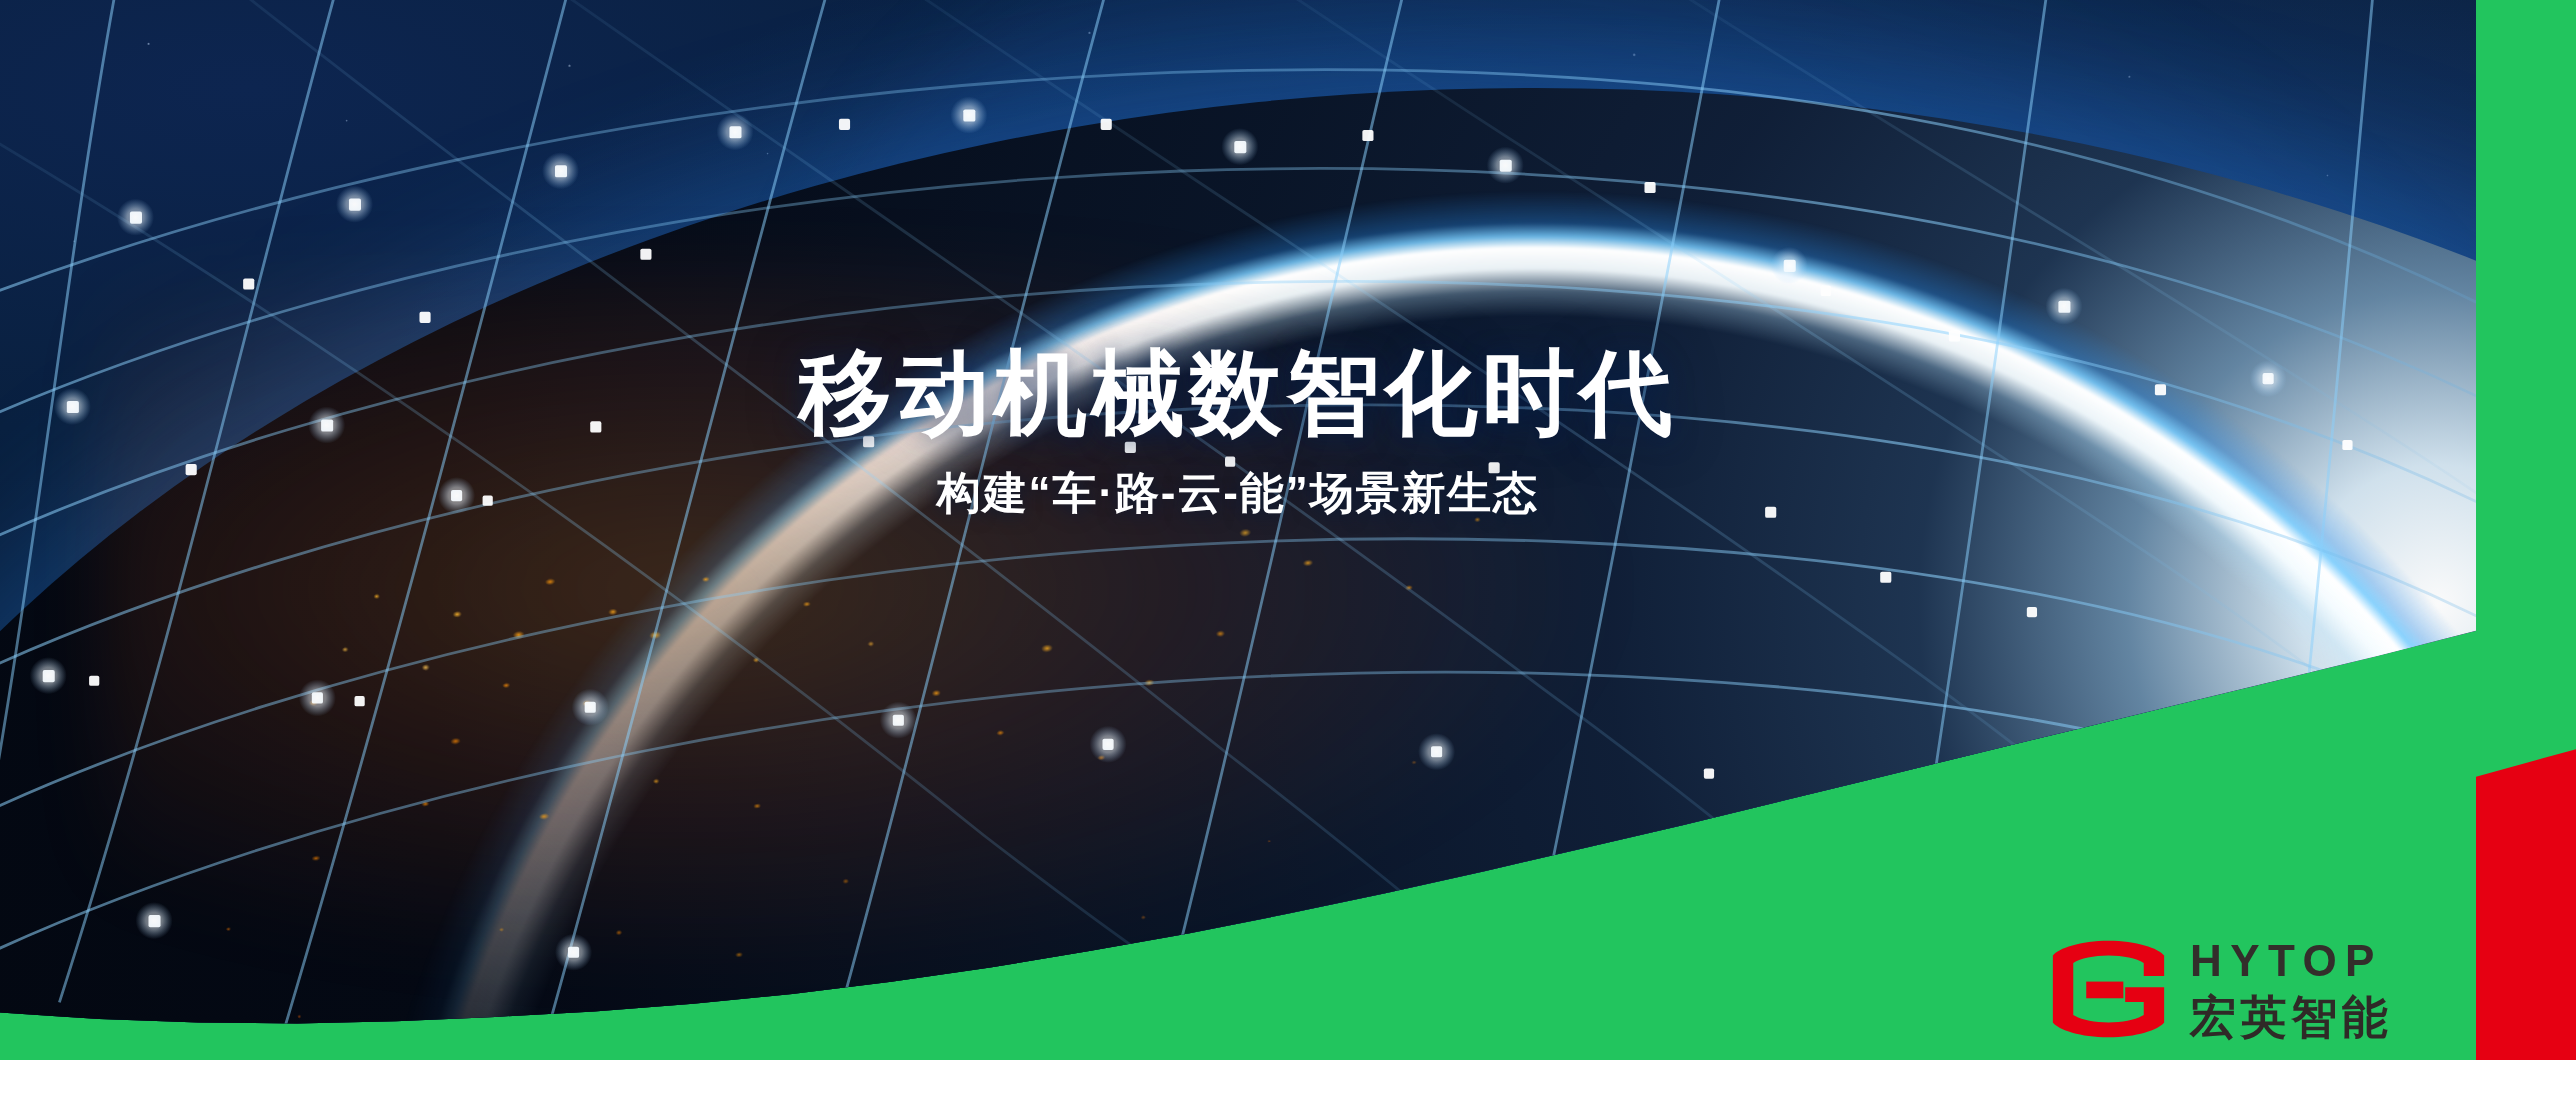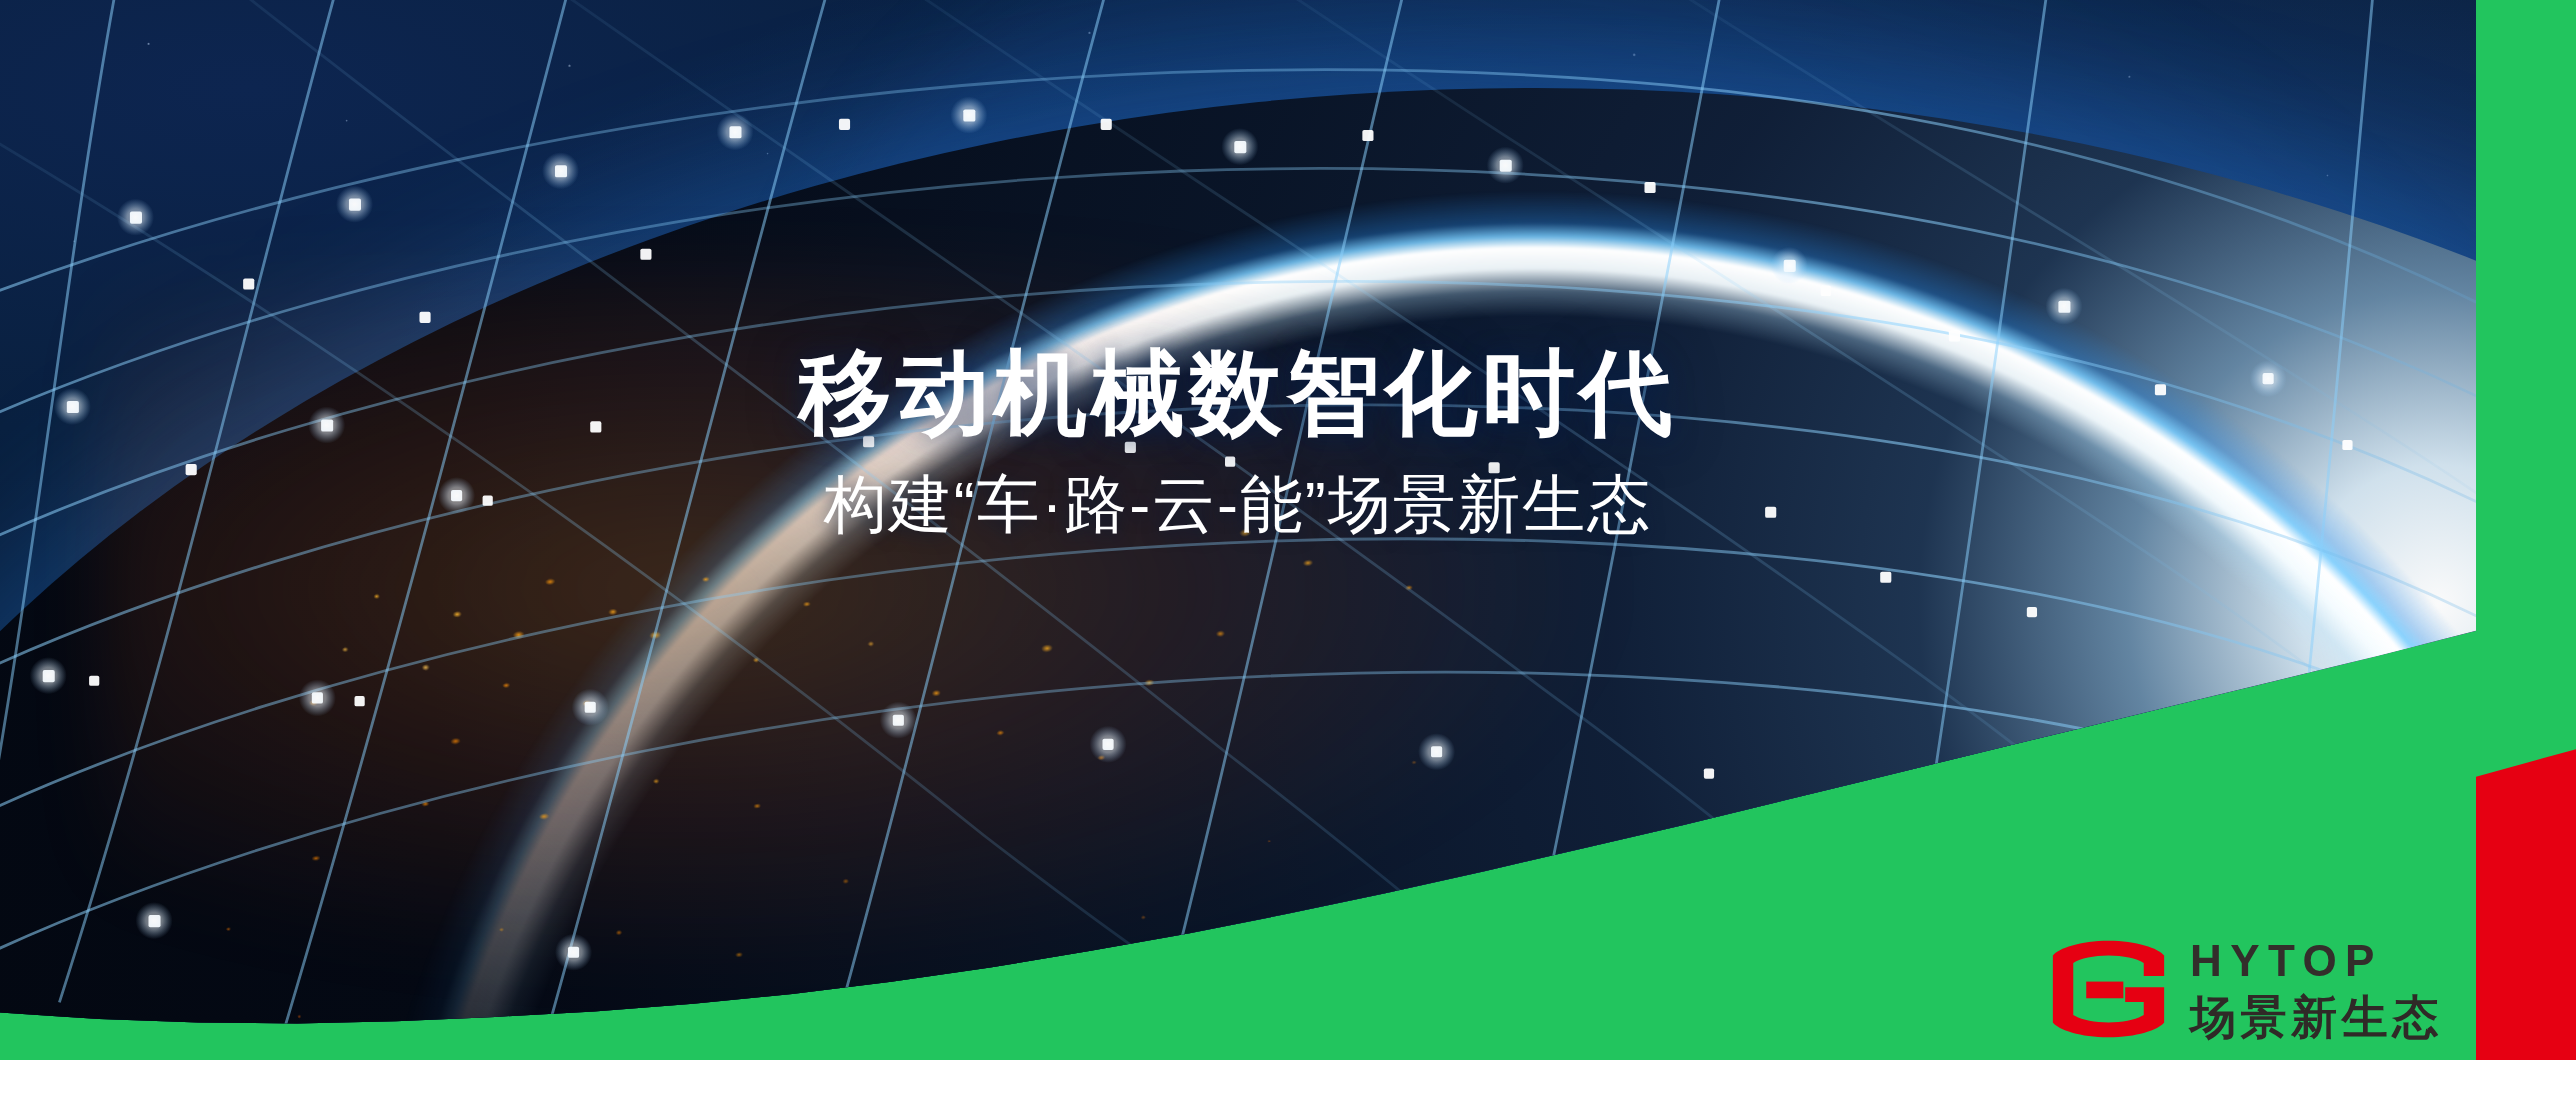--- a/index.html
+++ b/index.html
@@ -216,23 +216,23 @@
     line-height:1.12;
     font-weight:700;
     color:#ffffff;
     letter-spacing:4.6px;
     text-shadow:0 1.9px 24px rgba(0,30,80,.55), 0 0 56px rgba(10,40,90,.35);
     white-space:nowrap;
   }
   #subtitle{
     display:block;
     margin-top:22px;
-    font-size:63px;
+    font-size:44px;
     line-height:1.2;
-    font-weight:400;
+    font-weight:700;
     color:#ffffff;
     letter-spacing:1.9px;
     text-shadow:0 1.9px 16.7px rgba(0,25,60,.6);
     white-space:nowrap;
   }
 
   
   #redstripe{
     position:absolute;
     right:0;
@@ -443,18 +443,18 @@
         C116,102 92,110 62,110
         C32,110 8,102 2,94
         L2,22
         C8,14 32,6 62,6 Z"></path>
 
       <rect x="38" y="50" width="40" height="18" fill="#E60012"></rect>
     </svg>
 
     <div id="logotext">
       <span id="logo-en">HYTOP</span>
-      <span id="logo-cn">场景新生态</span>
+      <span id="logo-cn">宏英智能</span>
     </div>
   </div>
 
 </div>
 
 
 </body></html>

